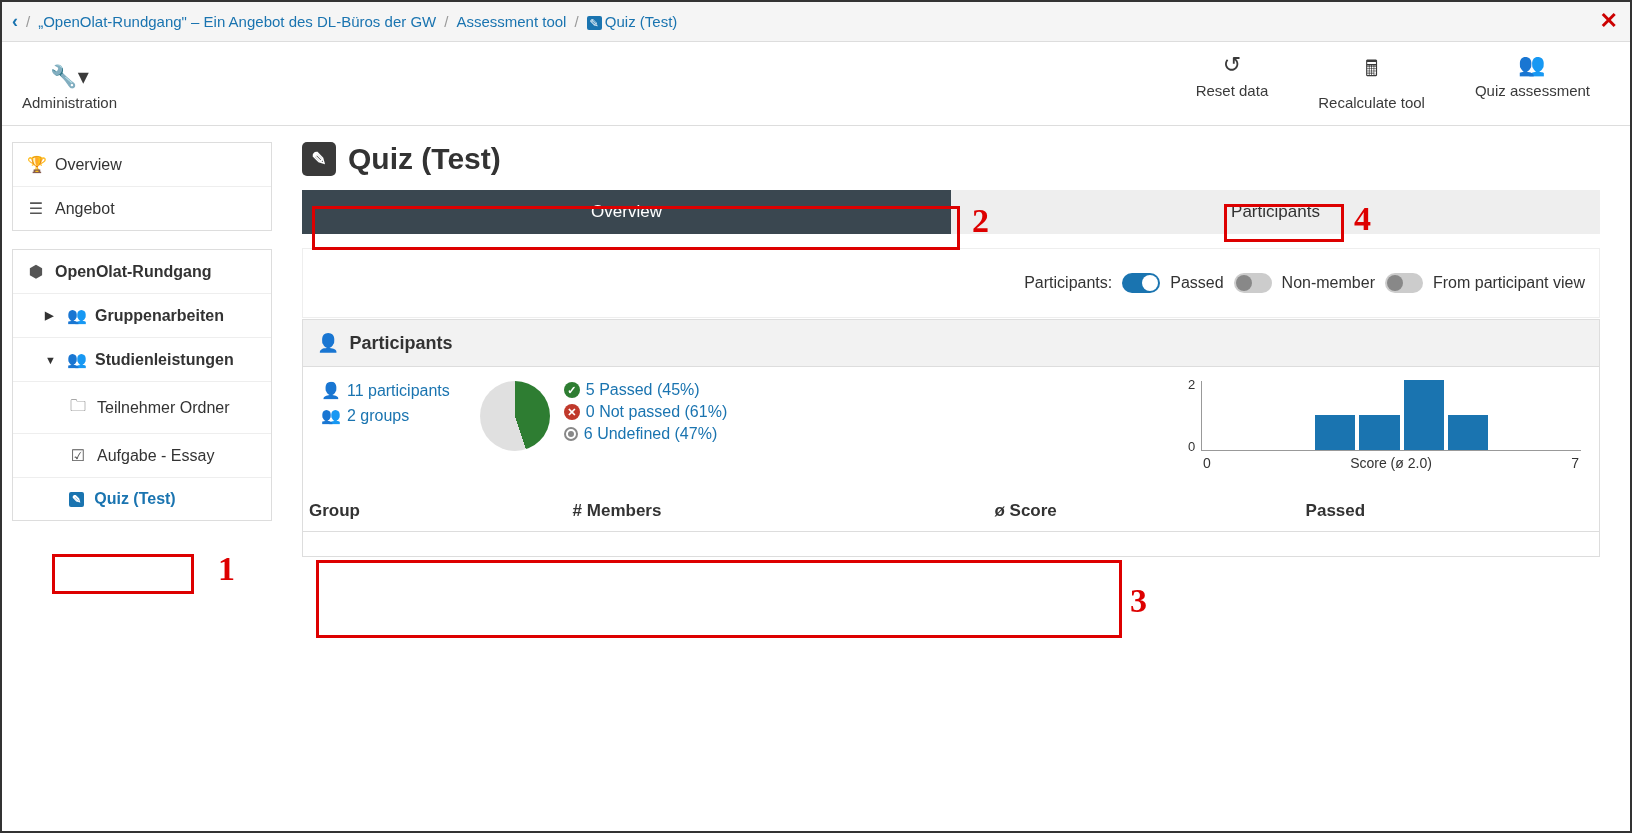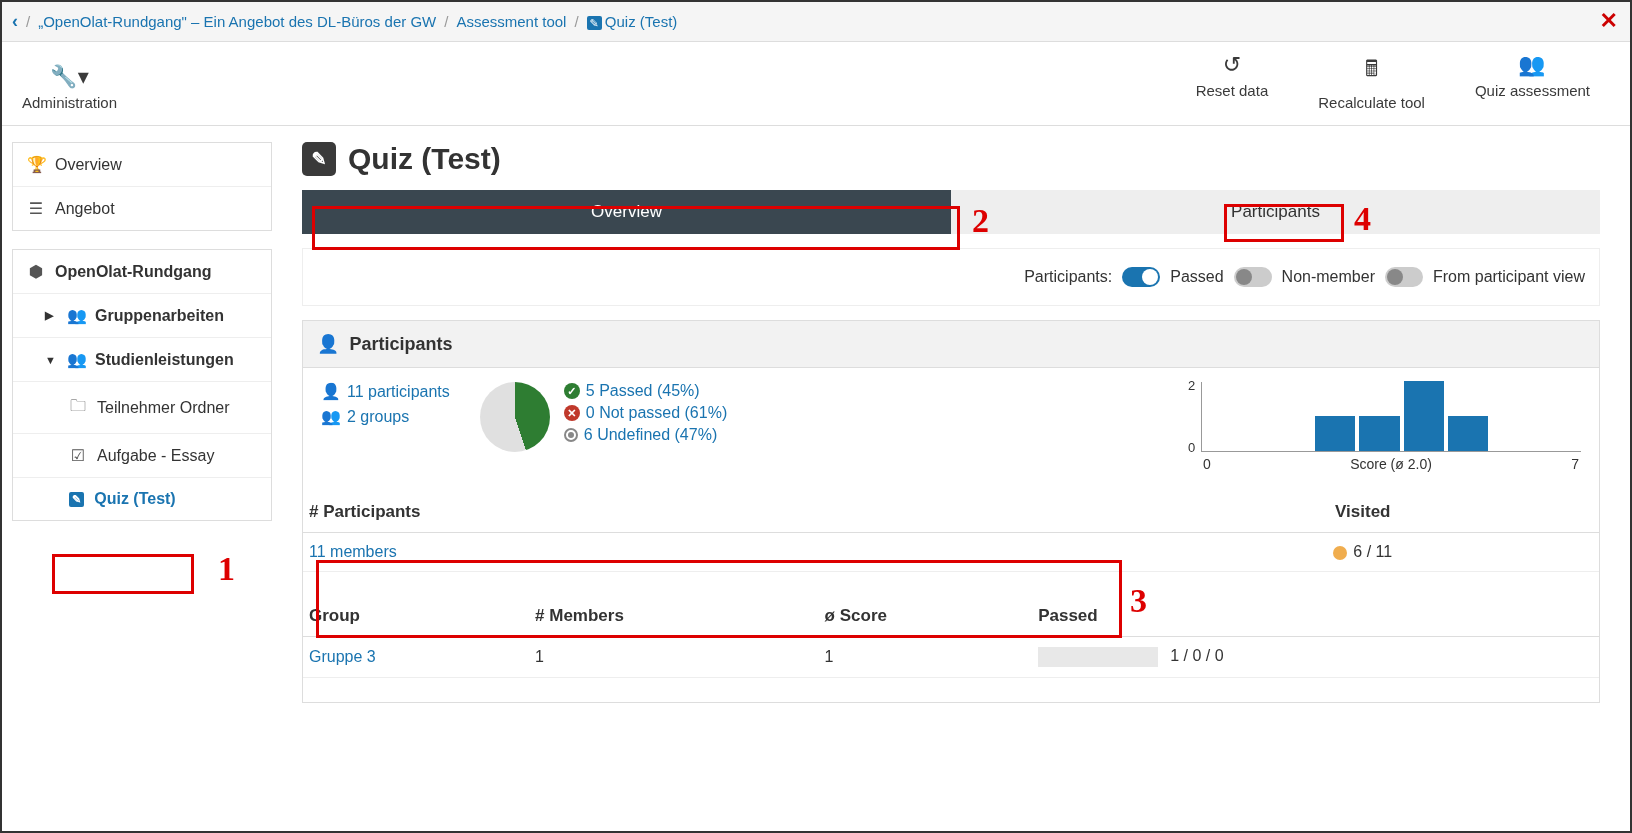--- a/index.html
+++ b/index.html
@@ -38,21 +38,21 @@
 
 .page-title { display: flex; align-items: center; gap: 12px; font-size: 30px; font-weight: 700; margin-bottom: 14px; }
 .title-ico { background: #3a3a3a; color: #fff; width: 34px; height: 34px; border-radius: 5px; display: flex; align-items: center; justify-content: center; font-size: 18px; }
 
 
 .tabs { display: flex; background: #eee; margin-bottom: 14px; }
 .tab { flex: 1; text-align: center; padding: 12px; cursor: pointer; font-size: 17px; }
 .tab.active { background: #3a4750; color: #fff; }
 
 
-.filters { display: flex; align-items: center; justify-content: flex-end; gap: 10px; padding: 18px 14px; margin-bottom: 14px; border: 1px solid #eee; font-size: 16px; }
+.filters { display: flex; align-items: center; justify-content: flex-end; gap: 10px; padding: 24px 14px; margin-bottom: 1px; border: 1px solid #eee; font-size: 16px; }
 .toggle { width: 38px; height: 20px; background: #ccc; border-radius: 10px; position: relative; display: inline-block; vertical-align: middle; }
 .toggle.on { background: #1a74b0; }
 .toggle .knob { width: 16px; height: 16px; background: #fff; border-radius: 50%; position: absolute; top: 2px; left: 2px; }
 .toggle.on .knob { left: 20px; background: #fff; }
 .toggle.off .knob { background: #888; }
 
 
 .panel { border: 1px solid #ddd; margin-bottom: 20px; }
 .panel-header { background: #f2f2f2; border-bottom: 1px solid #ddd; padding: 12px 14px; font-size: 18px; font-weight: 700; display: flex; align-items: center; gap: 10px; }
 .panel-body { padding: 14px 18px 20px; display: flex; gap: 30px; align-items: flex-start; }
@@ -248,51 +248,31 @@
               <div class="bar" style="height: 0px;"></div>
             </div>
           <div class="xaxis">
             <span>0</span>
             <span>Score (ø 2.0)</span>
             <span>7</span>
           </div>
         </div>
       </div>
 
-      <table class="ptable" id="participants-table">
-        <thead>
-          <tr>
-            <th># Participants</th>
-            <th style="text-align:center;">Visited</th>
-          </tr>
-        </thead>
-        <tbody>
-          <tr>
-            <td><a href="#">11 members</a></td>
-            <td style="text-align:center;"><span class="dot"></span><span>6 / 11</span></td>
-          </tr>
-        </tbody>
-      </table>
 
       <table class="ptable">
         <thead>
           <tr>
             <th>Group</th>
             <th># Members</th>
             <th>ø Score</th>
             <th>Passed</th>
           </tr>
         </thead>
         <tbody id="group-rows">
-            <tr>
-              <td><a href="#">Gruppe 3</a></td>
-              <td>1</td>
-              <td>1</td>
-              <td><span class="progress"><span class="fill" style="width:100%"></span></span><span>1 / 0 / 0</span></td>
-            </tr>
           </tbody>
       </table>
     </div>
   </div>
 </div>
 
 <div class="annot-box" style="left:50px; top:552px; width:142px; height:40px;"></div>
 <div class="annot-num" style="left:216px; top:548px;">1</div>
 
 <div class="annot-box" style="left:310px; top:204px; width:648px; height:44px;"></div>

